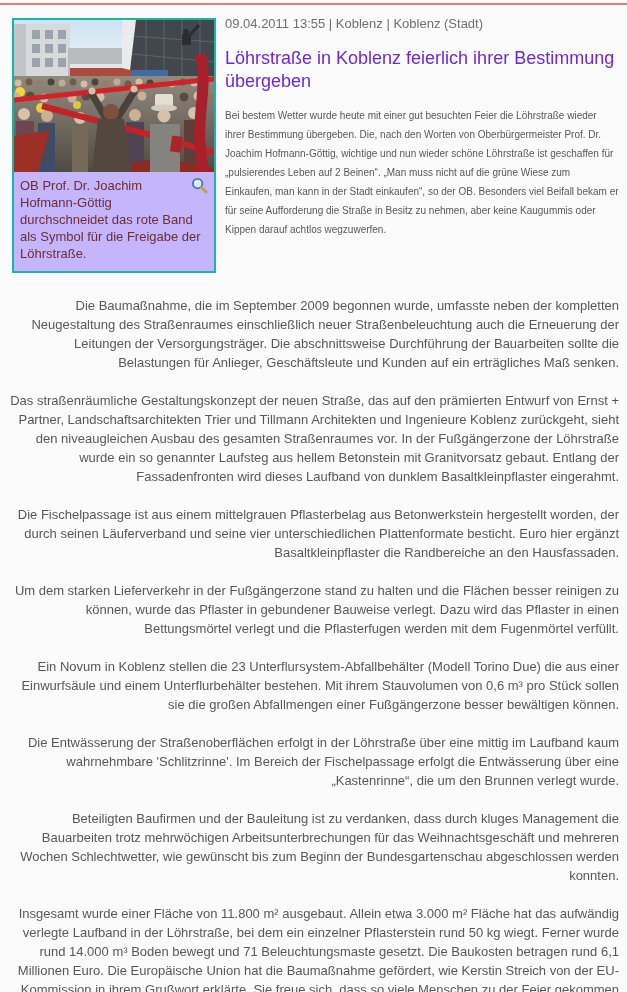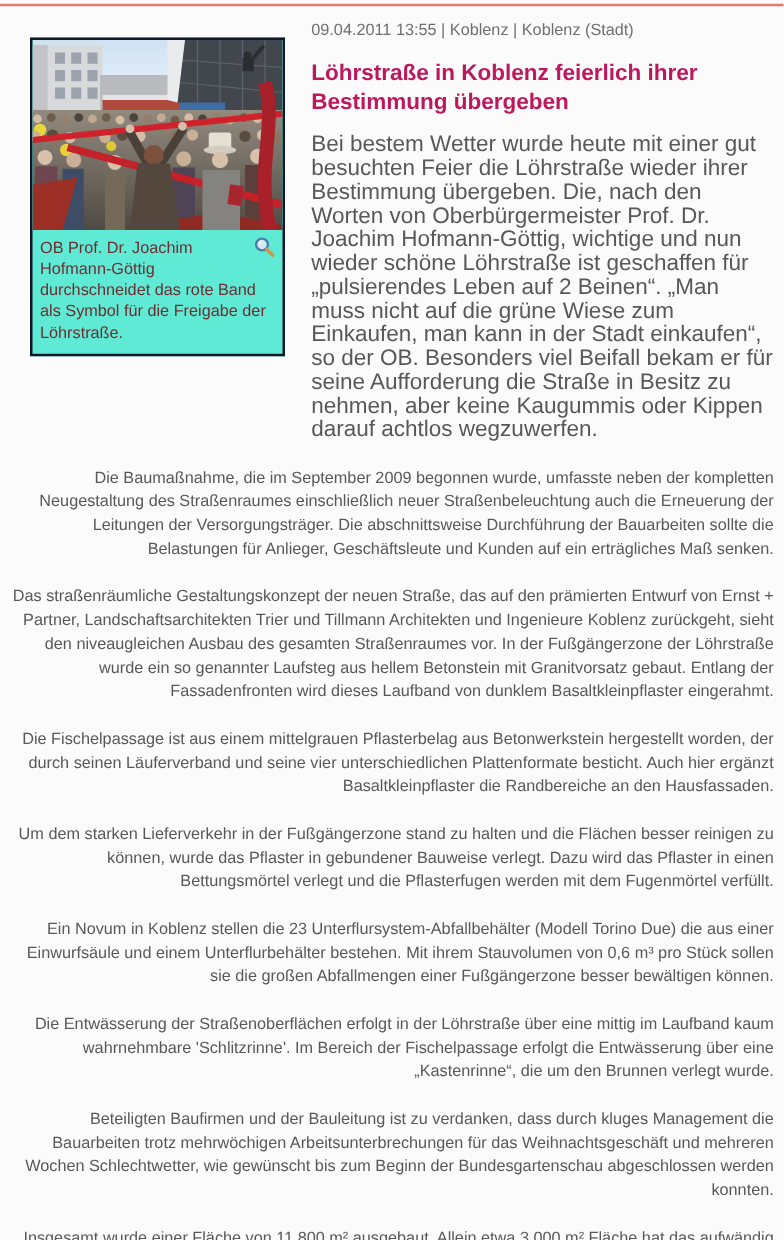--- a/index.html
+++ b/index.html
@@ -9,40 +9,40 @@
     -webkit-font-smoothing:antialiased;
   }
   .page { width:627px; min-height:992px; margin:0; background:#fbfbfc; }
   .top-rule { height:2px; background:#e8796c; margin-top:3px; }
   .content { padding:0 8px; }
 
   .header-row { display:flex; margin-top:9px; }
 
   
   .photo-block {
-    width:204px; flex:0 0 204px; margin:16px;
-    border:2px solid #0f172a; background:#5eead4; box-sizing:border-box;
+    width:204px; flex:0 0 204px; margin:4px;
+    border:2px solid #14b8a6; background:#c4b5fd; box-sizing:border-box;
     align-self:flex-start;
   }
   .photo { height:152px; overflow:hidden; }
   .photo svg { display:block; width:100%; height:100%; }
   .caption {
     color:#6e2d31; font-size:13px; line-height:17px;
     padding:5px 6px 9px 6px;
   }
   .zoom-icon { float:right; margin:0 0 2px 5px; cursor:pointer; }
 
   
   .head-col { flex:1; padding-left:5px; min-width:0; }
   .meta { color:#6f6f6f; font-size:13px; margin:2px 0 0 0; }
   .headline {
-    color:#be185d; font-size:18px; line-height:23px; font-weight:bold;
+    color:#6d28d9; font-size:18px; line-height:23px; font-weight:normal;
     margin:16px 0 13px 0;
   }
-  .intro { color:#585858; font-size:18px; line-height:19px; margin:0; }
+  .intro { color:#585858; font-size:10px; line-height:19px; margin:0; }
 
   
   .body-text p, .contact {
     color:#585858; font-size:13px; line-height:19px; margin:0;
   }
   .body-text p { margin-top:19px;text-align:right; }
 </style>
 </head>
 <body>
 
@@ -192,21 +192,21 @@
       <div class="head-col">
         <div class="meta">09.04.2011 13:55 | Koblenz | Koblenz (Stadt)</div>
         <h1 class="headline">Löhrstraße in Koblenz feierlich ihrer Bestimmung übergeben</h1>
         <p class="intro">Bei bestem Wetter wurde heute mit einer gut besuchten Feier die Löhrstraße wieder ihrer Bestimmung übergeben. Die, nach den Worten von Oberbürgermeister Prof. Dr. Joachim Hofmann-Göttig, wichtige und nun wieder schöne Löhrstraße ist geschaffen für „pulsierendes Leben auf 2 Beinen“. „Man muss nicht auf die grüne Wiese zum Einkaufen, man kann in der Stadt einkaufen“, so der OB. Besonders viel Beifall bekam er für seine Aufforderung die Straße in Besitz zu nehmen, aber keine Kaugummis oder Kippen darauf achtlos wegzuwerfen.</p>
       </div>
     </div>
 
     <div class="body-text">
       <p>Die Baumaßnahme, die im September 2009 begonnen wurde, umfasste neben der kompletten Neugestaltung des Straßenraumes einschließlich neuer Straßenbeleuchtung auch die Erneuerung der Leitungen der Versorgungsträger. Die abschnittsweise Durchführung der Bauarbeiten sollte die Belastungen für Anlieger, Geschäftsleute und Kunden auf ein erträgliches Maß senken.</p>
       <p>Das straßenräumliche Gestaltungskonzept der neuen Straße, das auf den prämierten Entwurf von Ernst + Partner, Landschaftsarchitekten Trier und Tillmann Architekten und Ingenieure Koblenz zurückgeht, sieht den niveaugleichen Ausbau des gesamten Straßenraumes vor. In der Fußgängerzone der Löhrstraße wurde ein so genannter Laufsteg aus hellem Betonstein mit Granitvorsatz gebaut. Entlang der Fassadenfronten wird dieses Laufband von dunklem Basaltkleinpflaster eingerahmt.</p>
-      <p>Die Fischelpassage ist aus einem mittelgrauen Pflasterbelag aus Betonwerkstein hergestellt worden, der durch seinen Läuferverband und seine vier unterschiedlichen Plattenformate besticht. Auch hier ergänzt Basaltkleinpflaster die Randbereiche an den Hausfassaden.</p>
+      <p>Die Fischelpassage ist aus einem mittelgrauen Pflasterbelag aus Betonwerkstein hergestellt worden, der durch seinen Läuferverband und seine vier unterschiedlichen Plattenformate besticht. Euro hier ergänzt Basaltkleinpflaster die Randbereiche an den Hausfassaden.</p>
       <p>Um dem starken Lieferverkehr in der Fußgängerzone stand zu halten und die Flächen besser reinigen zu können, wurde das Pflaster in gebundener Bauweise verlegt. Dazu wird das Pflaster in einen Bettungsmörtel verlegt und die Pflasterfugen werden mit dem Fugenmörtel verfüllt.</p>
       <p>Ein Novum in Koblenz stellen die 23 Unterflursystem-Abfallbehälter (Modell Torino Due) die aus einer Einwurfsäule und einem Unterflurbehälter bestehen. Mit ihrem Stauvolumen von 0,6 m³ pro Stück sollen sie die großen Abfallmengen einer Fußgängerzone besser bewältigen können.</p>
       <p>Die Entwässerung der Straßenoberflächen erfolgt in der Löhrstraße über eine mittig im Laufband kaum wahrnehmbare 'Schlitzrinne'. Im Bereich der Fischelpassage erfolgt die Entwässerung über eine „Kastenrinne“, die um den Brunnen verlegt wurde.</p>
       <p>Beteiligten Baufirmen und der Bauleitung ist zu verdanken, dass durch kluges Management die Bauarbeiten trotz mehrwöchigen Arbeitsunterbrechungen für das Weihnachtsgeschäft und mehreren Wochen Schlechtwetter, wie gewünscht bis zum Beginn der Bundesgartenschau abgeschlossen werden konnten.</p>
       <p>Insgesamt wurde einer Fläche von 11.800 m² ausgebaut. Allein etwa 3.000 m² Fläche hat das aufwändig verlegte Laufband in der Löhrstraße, bei dem ein einzelner Pflasterstein rund 50 kg wiegt. Ferner wurde rund 14.000 m³ Boden bewegt und 71 Beleuchtungsmaste gesetzt. Die Baukosten betragen rund 6,1 Millionen Euro. Die Europäische Union hat die Baumaßnahme gefördert, wie Kerstin Streich von der EU-Kommission in ihrem Grußwort erklärte. Sie freue sich, dass so viele Menschen zu der Feier gekommen seien, die damit ein großes Interesse an ihrer Stadt zeigten.</p>
 
     </div>
 
   </div>
 </div>

